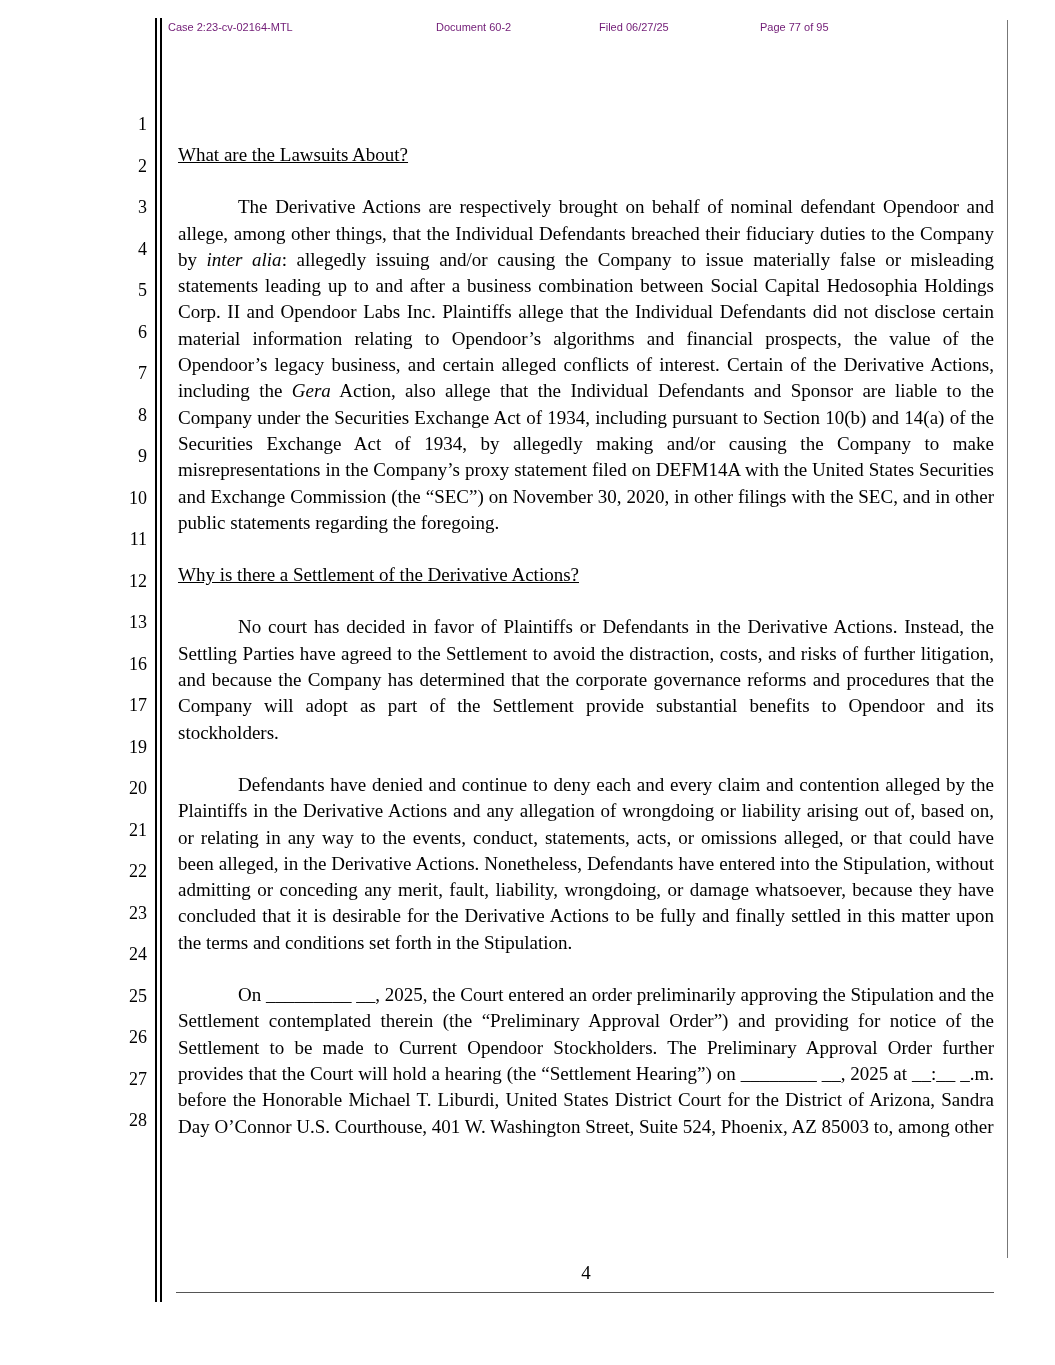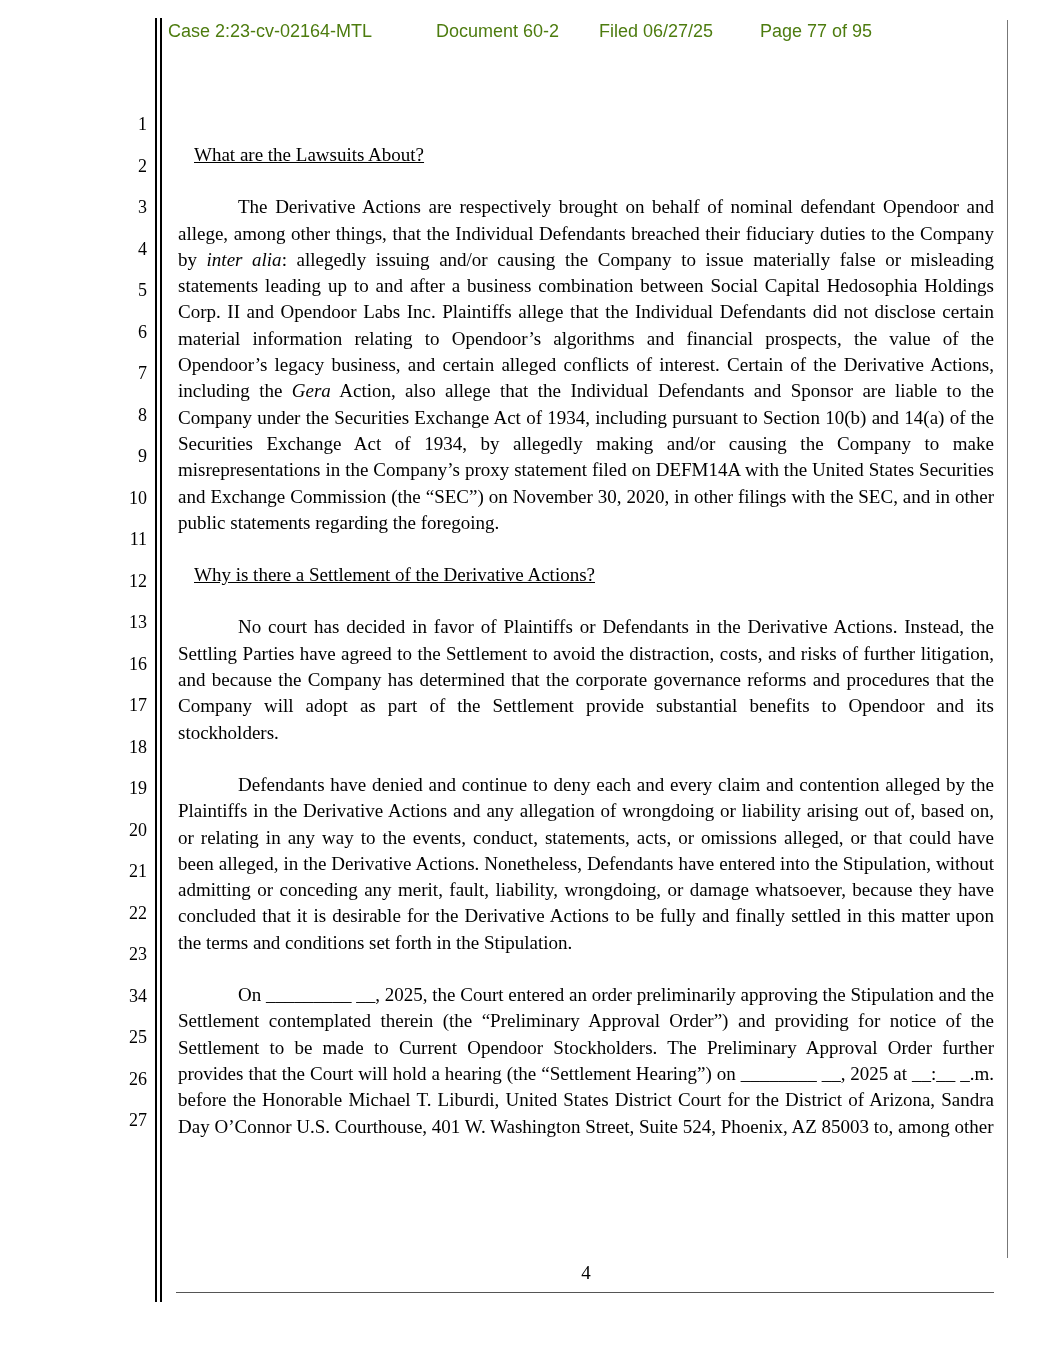--- a/index.html
+++ b/index.html
@@ -8,22 +8,22 @@
     background: #ffffff;
     position: relative;
     font-family: "Liberation Serif", serif;
     color: #000000;
     overflow: hidden;
   }
   .header-item {
     position: absolute;
     top: 21px;
     font-family: "Liberation Sans", sans-serif;
-    font-size: 18px;
-    color: #4d7c0f;
+    font-size: 11px;
+    color: #701a75;
     white-space: nowrap;
   }
   #hdr-case { left: 168px; }
   #hdr-doc  { left: 436px; }
   #hdr-filed{ left: 599px; }
   #hdr-page { left: 760px; }
 
   .vrule {
     position: absolute;
     width: 1.5px;
@@ -62,21 +62,21 @@
     width: 816px;
     font-size: 19px;
     line-height: 26.3px;
     text-align: justify;
   }
   .heading {
     font-size: 19px;
     font-weight: normal;
     text-decoration: underline;
     text-align: left;
-    margin: 9px 0 26px 16px;
+    margin: 9px 0 26px 0;
   }
   .heading:first-child { margin-top: 0; }
   .para {
     text-indent: 60px;
     margin-bottom: 26px;
   }
   .para i { font-style: italic; font-family: Liberation Serif, serif; }
 
   .footer-pg {
     position: absolute;
@@ -117,30 +117,30 @@
     <span class="ln">6</span>
     <span class="ln">7</span>
     <span class="ln">8</span>
     <span class="ln">9</span>
     <span class="ln">10</span>
     <span class="ln">11</span>
     <span class="ln">12</span>
     <span class="ln">13</span>
     <span class="ln">16</span>
     <span class="ln">17</span>
-    <span class="ln">18</span>
     <span class="ln">19</span>
     <span class="ln">20</span>
     <span class="ln">21</span>
     <span class="ln">22</span>
     <span class="ln">23</span>
-    <span class="ln">34</span>
+    <span class="ln">24</span>
     <span class="ln">25</span>
     <span class="ln">26</span>
     <span class="ln">27</span>
+    <span class="ln">28</span>
   </div>
 
   <div class="content">
 
     <h2 class="heading">What are the Lawsuits About?</h2>
 
     <p class="para"><span>The Derivative Actions are respectively brought on behalf of nominal defendant Opendoor and allege, among other things, that the Individual Defendants breached their fiduciary duties to the Company by </span><i>inter alia</i><span>: allegedly issuing and/or causing the Company to issue materially false or misleading statements leading up to and after a business combination between Social Capital Hedosophia Holdings Corp. II and Opendoor Labs Inc. Plaintiffs allege that the Individual Defendants did not disclose certain material information relating to Opendoor’s algorithms and financial prospects, the value of the Opendoor’s legacy business, and certain alleged conflicts of interest. Certain of the Derivative Actions, including the </span><i>Gera</i><span> Action, also allege that the Individual Defendants and Sponsor are liable to the Company under the Securities Exchange Act of 1934, including pursuant to Section 10(b) and 14(a) of the Securities Exchange Act of 1934, by allegedly making and/or causing the Company to make misrepresentations in the Company’s proxy statement filed on DEFM14A with the United States Securities and Exchange Commission (the “SEC”) on November 30, 2020, in other filings with the SEC, and in other public statements regarding the foregoing.</span></p>
 
     <h2 class="heading">Why is there a Settlement of the Derivative Actions?</h2>
 

